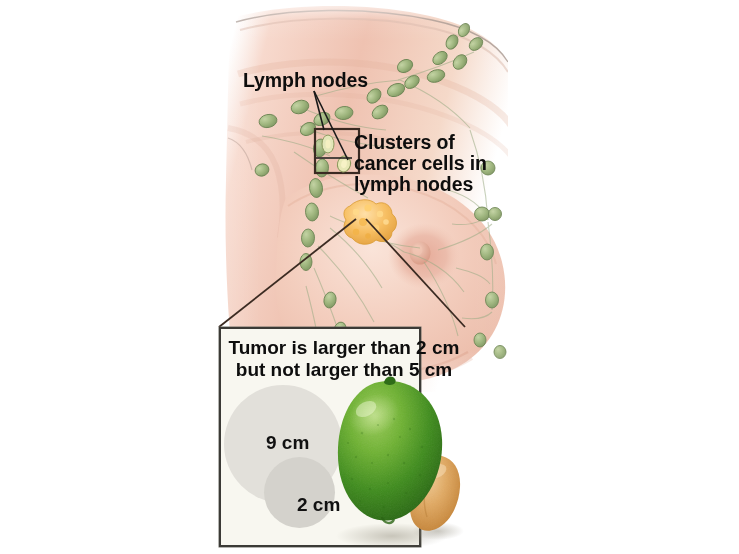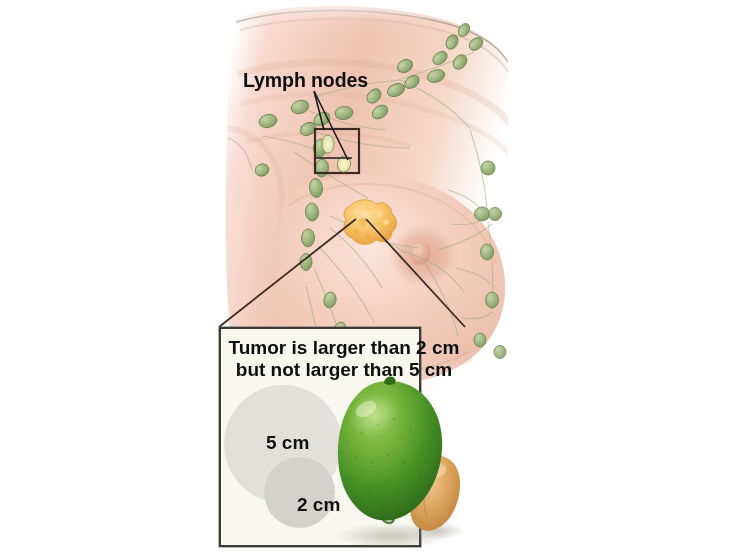--- a/index.html
+++ b/index.html
@@ -247,30 +247,33 @@
 
     <path d="M314,91 L324,130" fill="none" stroke="#1a1a1a" stroke-width="1.6"></path>
     <path d="M314,91 L348,160" fill="none" stroke="#1a1a1a" stroke-width="1.6"></path>
     <path d="M352,158 L316,158" fill="none" stroke="#1a1a1a" stroke-width="1.6"></path>
 
     <path d="M356,219 L219,327" fill="none" stroke="#3b2b22" stroke-width="1.8"></path>
     <path d="M366,219 L465,327" fill="none" stroke="#3b2b22" stroke-width="1.8"></path>
   </svg>
 
   <div class="lbl" id="lbl-lymph">Lymph nodes</div>
+  <div class="lbl" id="lbl-clusters">Clusters of
+cancer cells in
+lymph nodes</div>
 
   <div id="panel">
 
     <div id="panel-title">Tumor is larger than 2 cm
 but not larger than 5 cm</div>
 
     <div class="sizecircle" id="circle5"></div>
     <div class="sizecircle" id="circle2"></div>
 
-    <div class="sizelabel" id="lbl5">5 cm</div>
+    <div class="sizelabel" id="lbl5">9 cm</div>
     <div class="sizelabel" id="lbl2">2 cm</div>
 
     <svg id="fruit" viewBox="0 0 140 178">
       <defs>
         <radialGradient id="limeG" cx="0.36" cy="0.26" r="0.85">
           <stop offset="0" stop-color="#9bcc5a"></stop>
           <stop offset="0.3" stop-color="#6fb233"></stop>
           <stop offset="0.62" stop-color="#3f8c1d"></stop>
           <stop offset="0.88" stop-color="#2b6b14"></stop>
           <stop offset="1" stop-color="#21560f"></stop>

